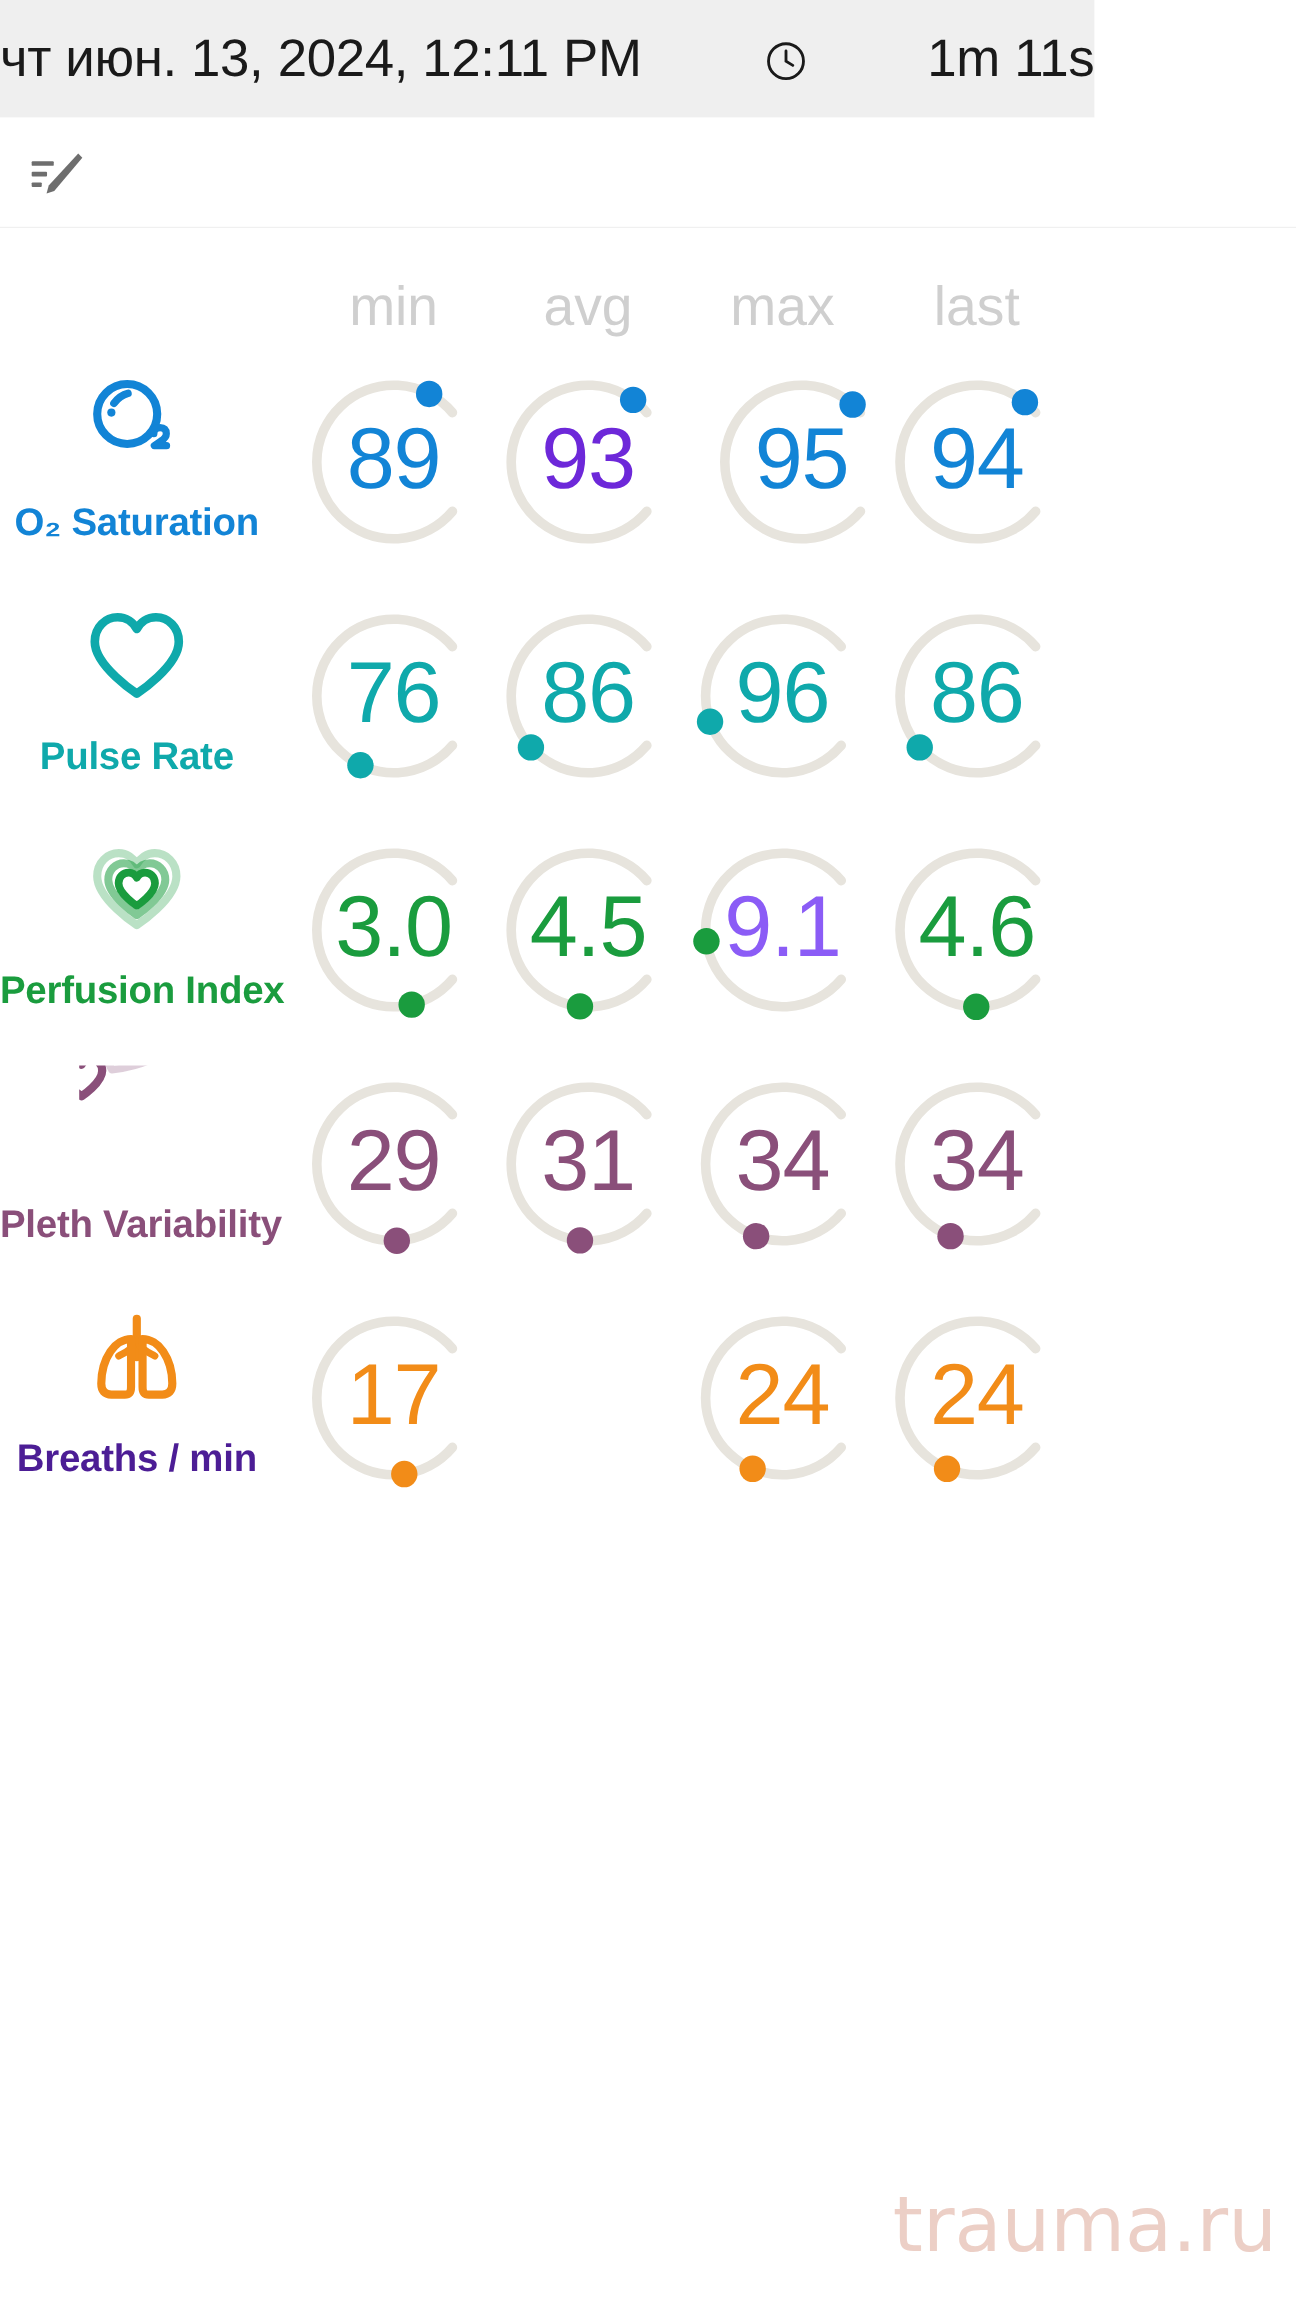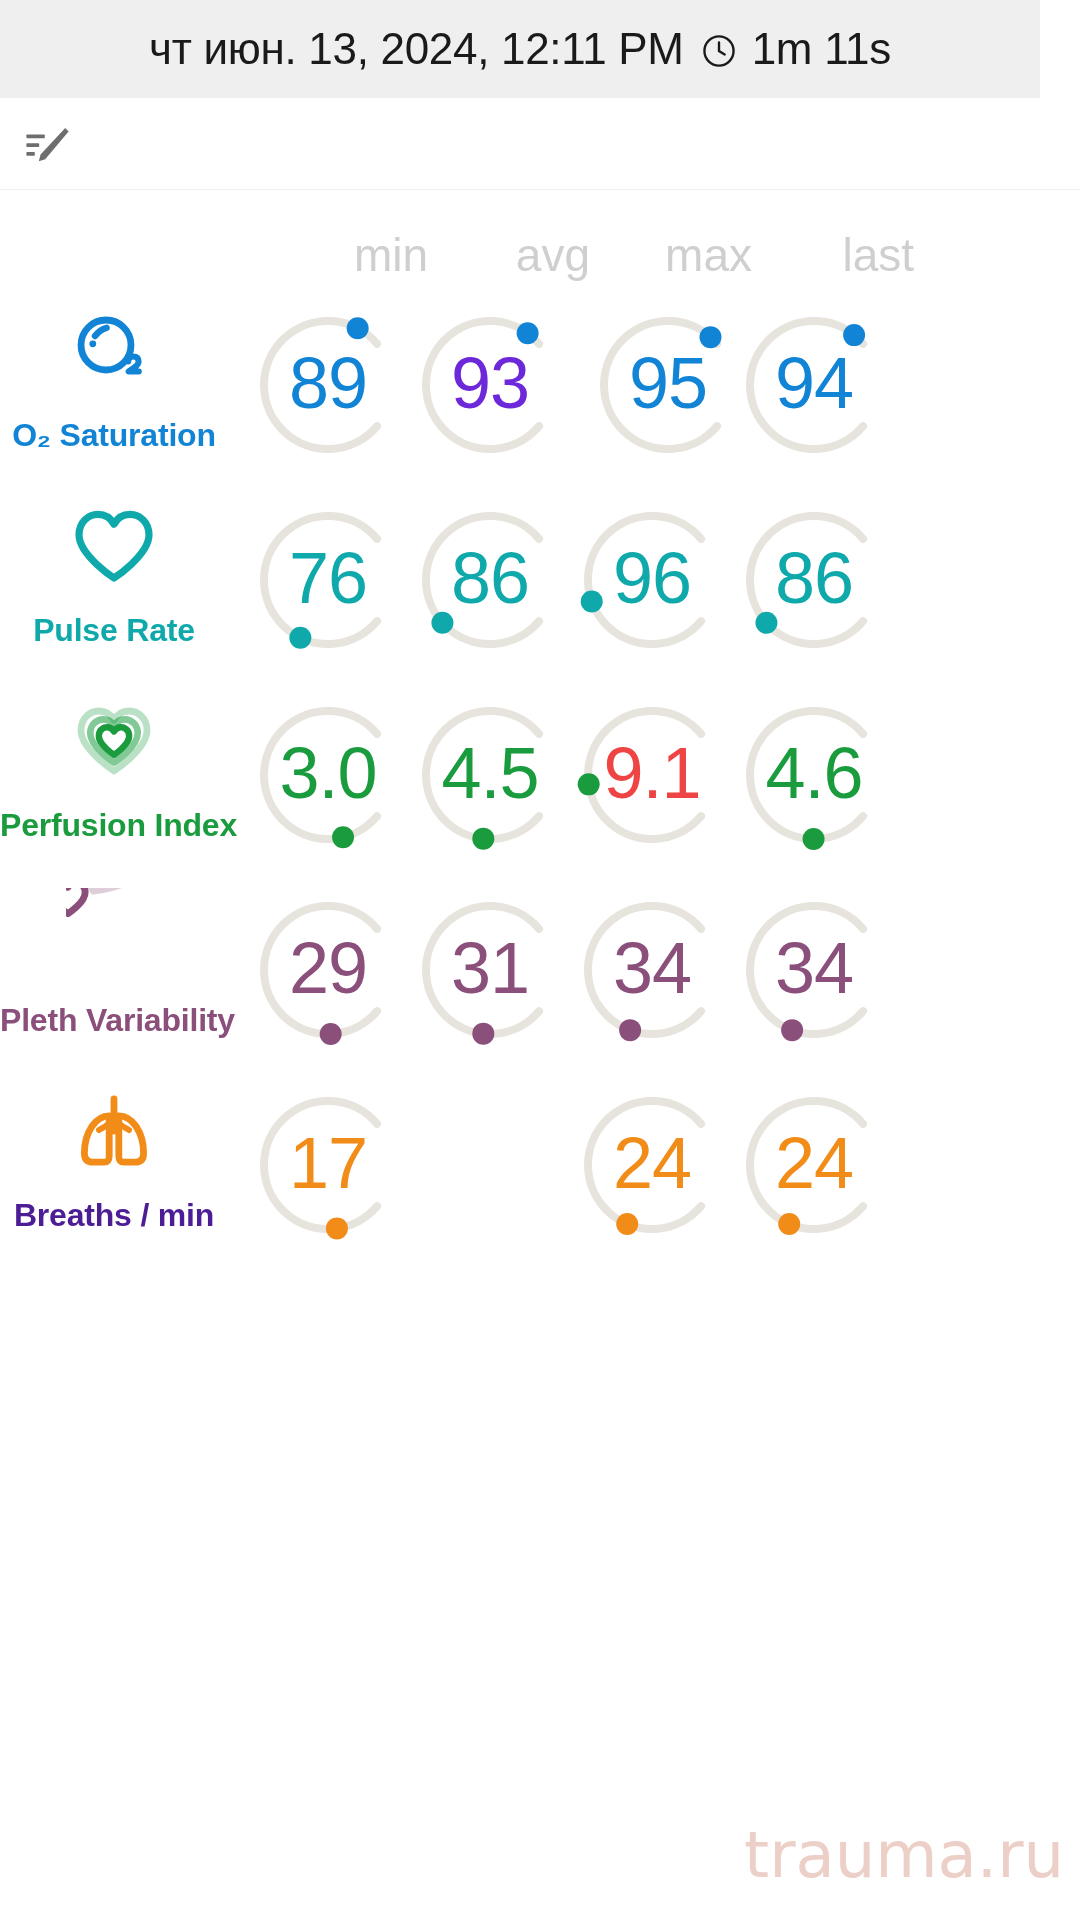--- a/index.html
+++ b/index.html
@@ -6,23 +6,23 @@
   html, body {
     width: 1080px; height: 1920px;
     background: #ffffff;
     font-family: "Liberation Sans", sans-serif;
     overflow: hidden;
   }
   #app { position: relative; width: 1080px; height: 1920px; background: #fff; }
 
   
   .header-bar {
-    position: absolute; left: 0; top: 0; width: 1040px; height: 98px;
+    position: absolute; left: 0; top: 0; width: 912px; height: 98px;
     background: #efefef;
-    display: flex; align-items: center; justify-content: center;
+    display: flex; align-items: center; justify-content: space-between;
     gap: 0;
   }
   .header-text {
     font-size: 44px; color: #1a1a1a; letter-spacing: -0.3px;
     font-family: "Liberation Sans", sans-serif; white-space: nowrap;
   }
   .header-clock {
     display: inline-flex; align-items: center; justify-content: center;
     margin: 0 14px 0 16px; position: relative; top: 2px;
   }
@@ -40,21 +40,21 @@
     position: absolute; left: 22px; top: 22px;
     width: 52px; height: 52px;
     display: flex; align-items: center; justify-content: center;
   }
 
   
   .col-headers {
     position: absolute; left: 0; top: 228px; width: 1080px; height: 60px;
   }
   .col-head {
-    position: absolute; top: 0; width: 200px; text-align: right;
+    position: absolute; top: 0; width: 200px; text-align: center;
     font-size: 46px; color: #cfcfcf; font-family: "Liberation Sans", sans-serif;
   }
 
   
   .row { position: absolute; left: 0; width: 1080px; height: 196px; }
 
   .row-label-wrap {
     position: absolute; left: 0; top: 0; width: 228px; height: 196px;
   }
   .row-icon {
@@ -229,21 +229,21 @@
     <path d="M 149.03 123.14 A 64 64 0 1 1 149.03 40.86" fill="none" stroke="#e7e4dd" stroke-width="8" stroke-linecap="round"></path>
     <circle cx="93.31" cy="145.65" r="11" fill="#1a9c3e"></circle>
   </svg>
         <div class="gauge-value" style="color:#1a9c3e">4.5</div>
       </div>
         <div class="gauge" style="left:552px">
         <svg width="200" height="160" viewBox="0 0 200 160">
     <path d="M 149.03 123.14 A 64 64 0 1 1 149.03 40.86" fill="none" stroke="#e7e4dd" stroke-width="8" stroke-linecap="round"></path>
     <circle cx="36.69" cy="91.35" r="11" fill="#1a9c3e"></circle>
   </svg>
-        <div class="gauge-value" style="color:#ef4444">9.1</div>
+        <div class="gauge-value" style="color:#8b5cf6">9.1</div>
       </div>
         <div class="gauge" style="left:714px">
         <svg width="200" height="160" viewBox="0 0 200 160">
     <path d="M 149.03 123.14 A 64 64 0 1 1 149.03 40.86" fill="none" stroke="#e7e4dd" stroke-width="8" stroke-linecap="round"></path>
     <circle cx="99.55" cy="146.00" r="11" fill="#1a9c3e"></circle>
   </svg>
         <div class="gauge-value" style="color:#1a9c3e">4.6</div>
       </div>
       </div>
       <div class="row" style="top: 870px;">

